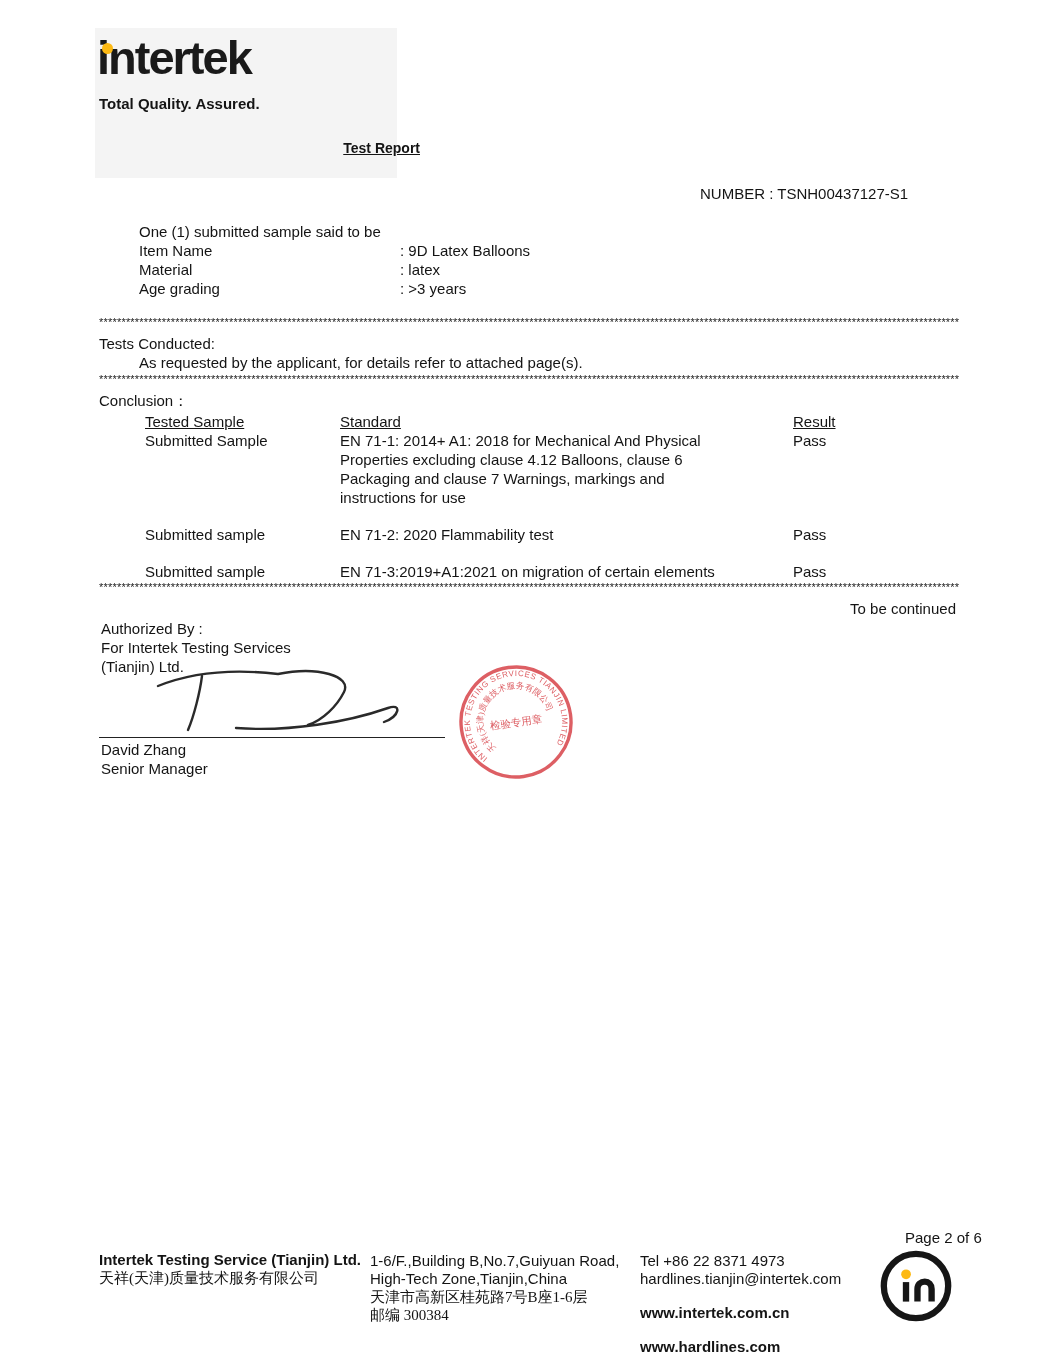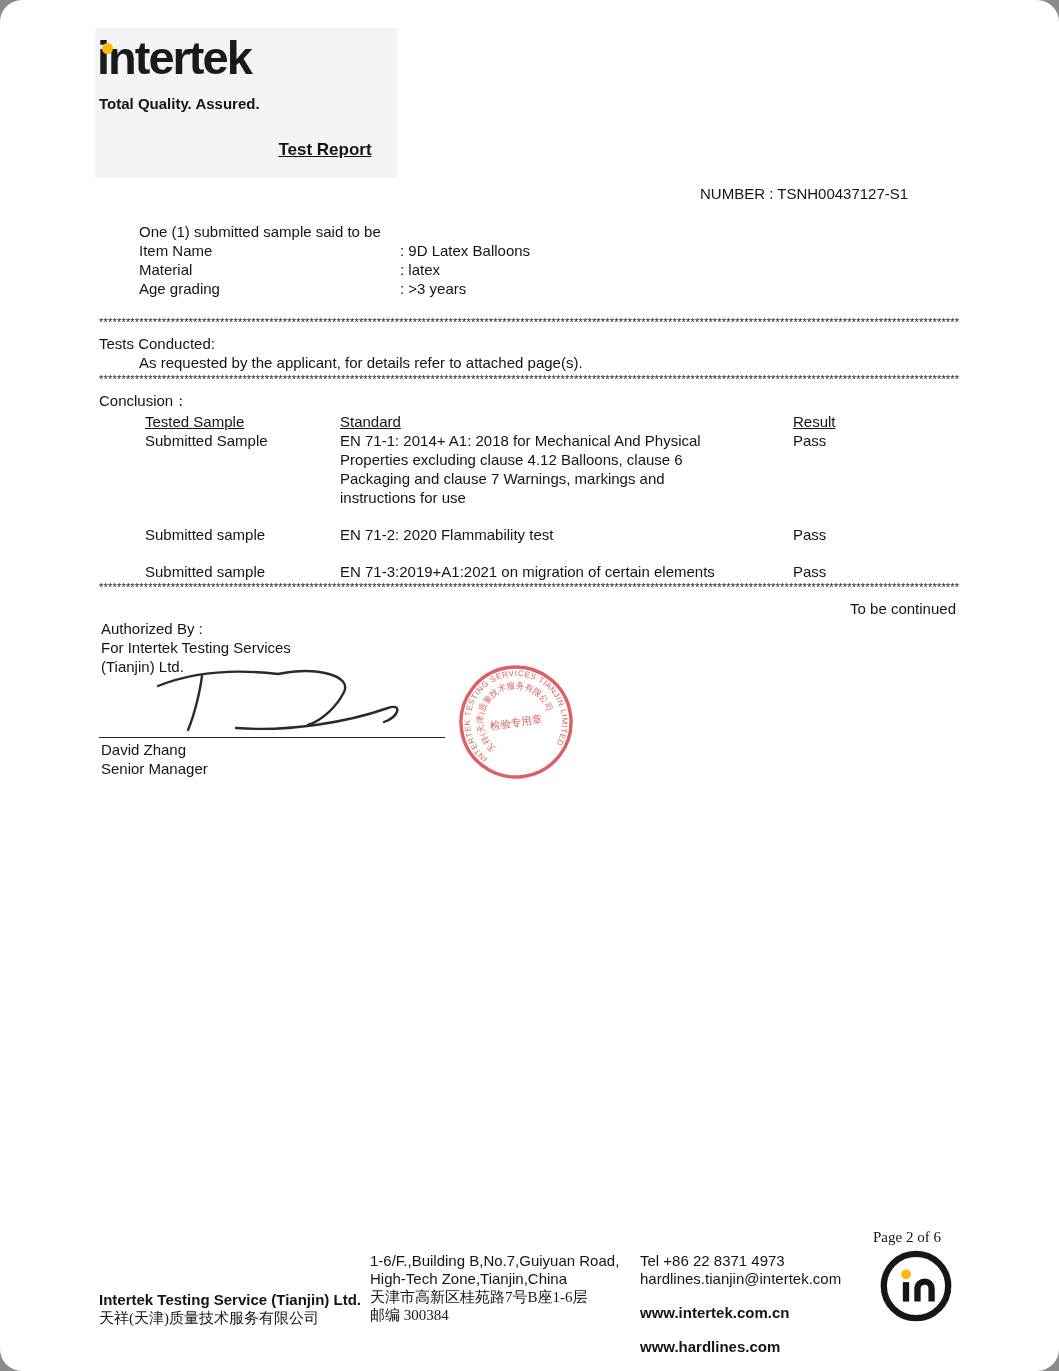--- a/index.html
+++ b/index.html
@@ -6,40 +6,39 @@
   html,body { background:#8a8a8a; }
   .page {
     position:relative;
     width:1059px; height:1371px;
     margin:0 auto;
     background:#ffffff;
     font-family:"Liberation Sans", sans-serif;
     font-size:15px;
     color:#141414;
     overflow:hidden;
-    border-radius:22px;
   }
   .abs { position:absolute; }
 
   
   .header-shade { left:95px; top:28px; width:302px; height:150px; background:#f4f4f4; }
   .logo-word {
     left:97px; top:32px;
     font-size:47px; font-weight:bold; letter-spacing:-2px;
     color:#1a1a1a; line-height:1.1;
   }
   .logo-dot {
     position:absolute; left:5px; top:11px;
     width:11px; height:11px; border-radius:50%;
     background:#fdb913;
   }
   .tagline { left:99px; top:95px; font-weight:bold; font-size:15px; }
   .report-title {
-    left:230px; top:140px; width:190px; text-align:center;
-    font-size:17px; font-weight:bold; text-decoration:underline;
+    left:230px; top:140px; width:190px; text-align:right;
+    font-size:14px; font-weight:bold; text-decoration:underline;
   }
   .report-number { left:700px; top:185px; }
 
   
   .tblock { line-height:19px; }
   .indent { padding-left:40px; }
   .frow { display:flex; padding-left:40px; }
   .flabel { width:261px; }
   .divider {
     width:860px; height:13px; line-height:12px;
@@ -60,23 +59,23 @@
 
   
   .auth { left:101px; top:619px; line-height:19px; }
   .sig-svg { left:140px; top:662px; }
   .sig-line { left:99px; top:737px; width:346px; border-top:1.6px solid #222; }
   .signer { left:101px; top:740px; line-height:19px; }
 
   .stamp-wrap { left:456px; top:662px; width:120px; height:120px; transform:rotate(-8deg); opacity:0.88; }
 
   
-  .page-ind { left:873px; top:1229px;font-family:Liberation Serif, serif; }
+  .page-ind { left:905px; top:1229px; }
   .foot-left { left:99px; top:1250px; line-height:19px; }
-  .foot-left .en { font-weight:bold;margin-top:40px; }
+  .foot-left .en { font-weight:bold; }
   .cjk { font-family:"Liberation Serif", serif; }
   .foot-mid { left:370px; top:1252px; line-height:18px; }
   .foot-right { left:640px; top:1252px; line-height:18px; }
   .foot-right .web { font-weight:bold;margin-top:16px; }
   .mark-wrap { left:877px; top:1247px; }
 </style>
 </head>
 <body>
 
 <div class="page">

